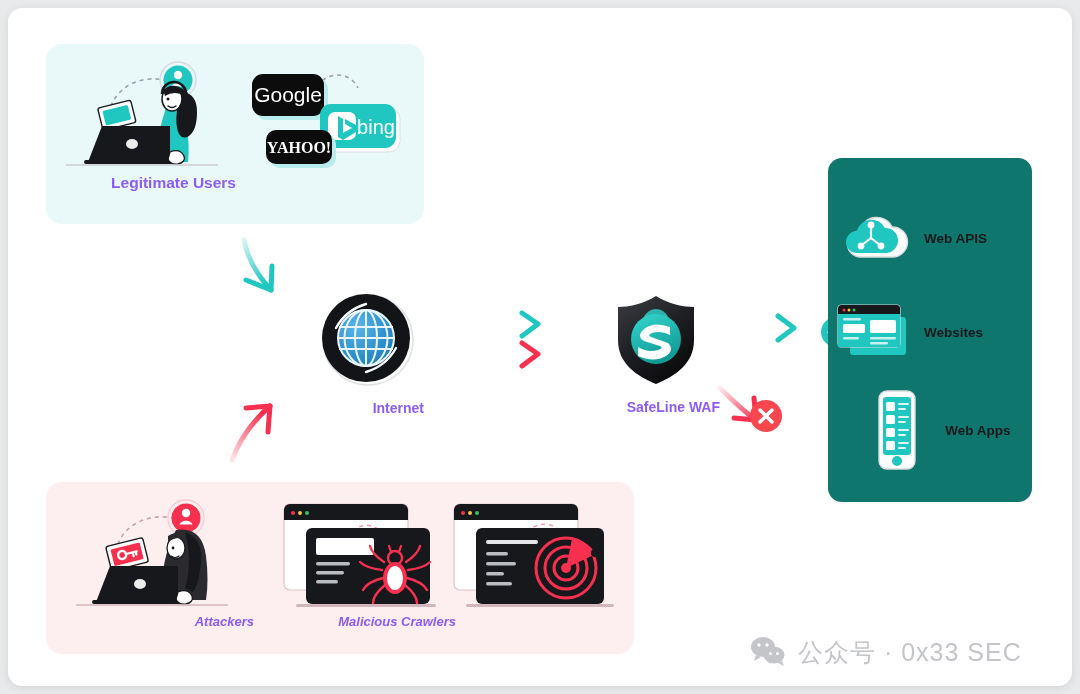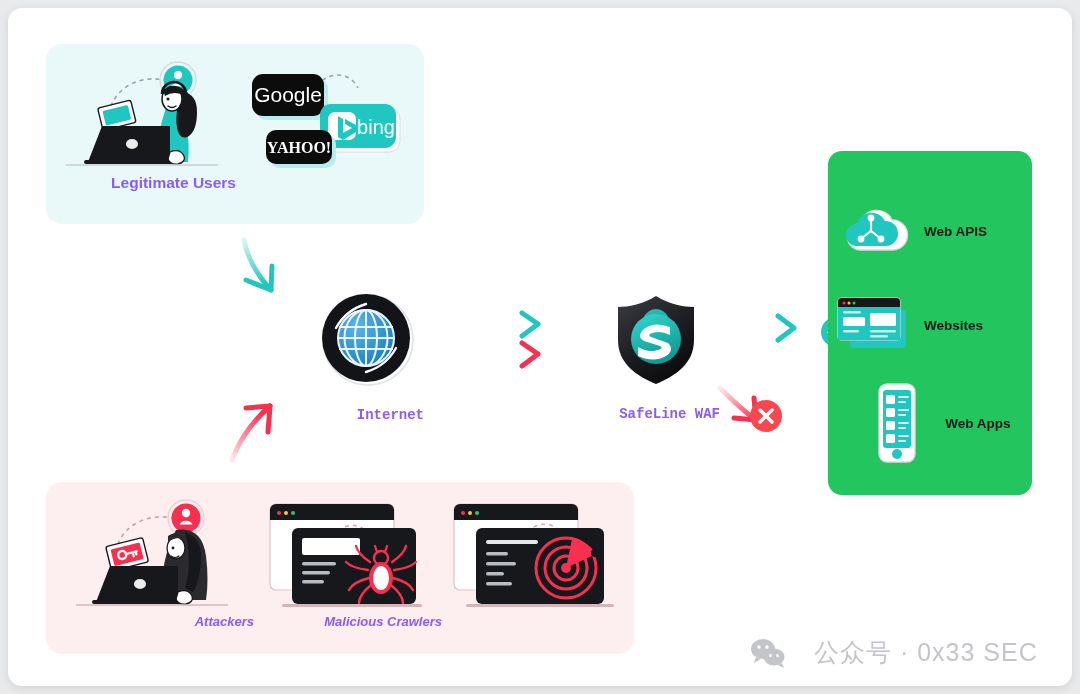--- a/index.html
+++ b/index.html
@@ -16,46 +16,46 @@
     background: #ffffff;
     border-radius: 14px;
     box-shadow: 0 2px 10px rgba(0,0,0,0.10);
     overflow: hidden;
   }
 
   
   .panel { position: absolute; border-radius: 16px; }
   #panel-good { left: 38px; top: 36px; width: 378px; height: 180px; background: #e9f8f8; }
   #panel-bad  { left: 38px; top: 474px; width: 588px; height: 172px; background: #fdeef0; }
-  #panel-targets { left: 820px; top: 143px; width: 204px; height: 344px; background: #22c55e; border-radius: 14px; }
+  #panel-targets { left: 820px; top: 150px; width: 204px; height: 344px; background: #0f766e; border-radius: 14px; }
 
   .node { position: absolute; }
   .caption {
     font-weight: bold;
     color: #8b5cf6;
     text-align: right;
     white-space: nowrap;
   }
 
   
   #item-users { left: 38px; top: 44px; width: 190px; }
   #item-spiders { left: 228px; top: 44px; width: 188px; }
   .illus { position: relative; height: 122px; }
   .cap-good { font-size: 15.5px; }
 
   
   #item-attackers { left: 56px; top: 484px; width: 190px; }
-  #item-crawlers  { left: 244px; top: 484px; width: 190px; }
+  #item-crawlers  { left: 258px; top: 484px; width: 190px; }
   #item-scanners  { left: 424px; top: 484px; width: 200px; }
   .cap-bad { font-size: 13px; font-style: italic; }
 
   
   #node-internet { left: 304px; top: 283px; width: 112px; text-align: center; }
   #node-waf { left: 584px; top: 282px; width: 128px; text-align: center; }
-  .cap-center { font-size: 14px; margin-top: 14px; font-family: Liberation Mono, monospace; }
+  .cap-center { font-size: 14px; margin-top: 7px; }
 
   
   .target-row {
     position: absolute; left: 0; width: 204px;
     height: 80px; display: flex; align-items: center;
   }
   .target-icon { width: 96px; display:flex; align-items:center; justify-content:center; }
   .target-label { font-size: 13.5px; font-weight: bold; color: #17181c; }
   #row-apis { top: 40px; }
   #row-sites { top: 134px; }
@@ -69,21 +69,21 @@
   .arrow { position: absolute; }
   #arrow-good-down { left: 218px; top: 228px; width: 70px; height: 72px; }
   #arrow-bad-up { left: 214px; top: 386px; width: 72px; height: 72px; }
   #arrow-pair { left: 470px; top: 300px; width: 82px; height: 66px; }
   #arrow-to-ok { left: 712px; top: 298px; width: 92px; height: 44px; }
   #arrow-to-block { left: 708px; top: 376px; width: 62px; height: 48px; }
 
   
   #watermark {
     position: absolute; left: 742px; top: 628px;
-    display: flex; align-items: center; gap: 28px;
+    display: flex; align-items: flex-start; gap: 12px;
     color: #c3c5c9;
   }
   #watermark .wm-text {
     font-size: 25px; letter-spacing: 1px; white-space: nowrap;
   }
 </style>
 </head>
 <body>
 
 <div id="canvas">

